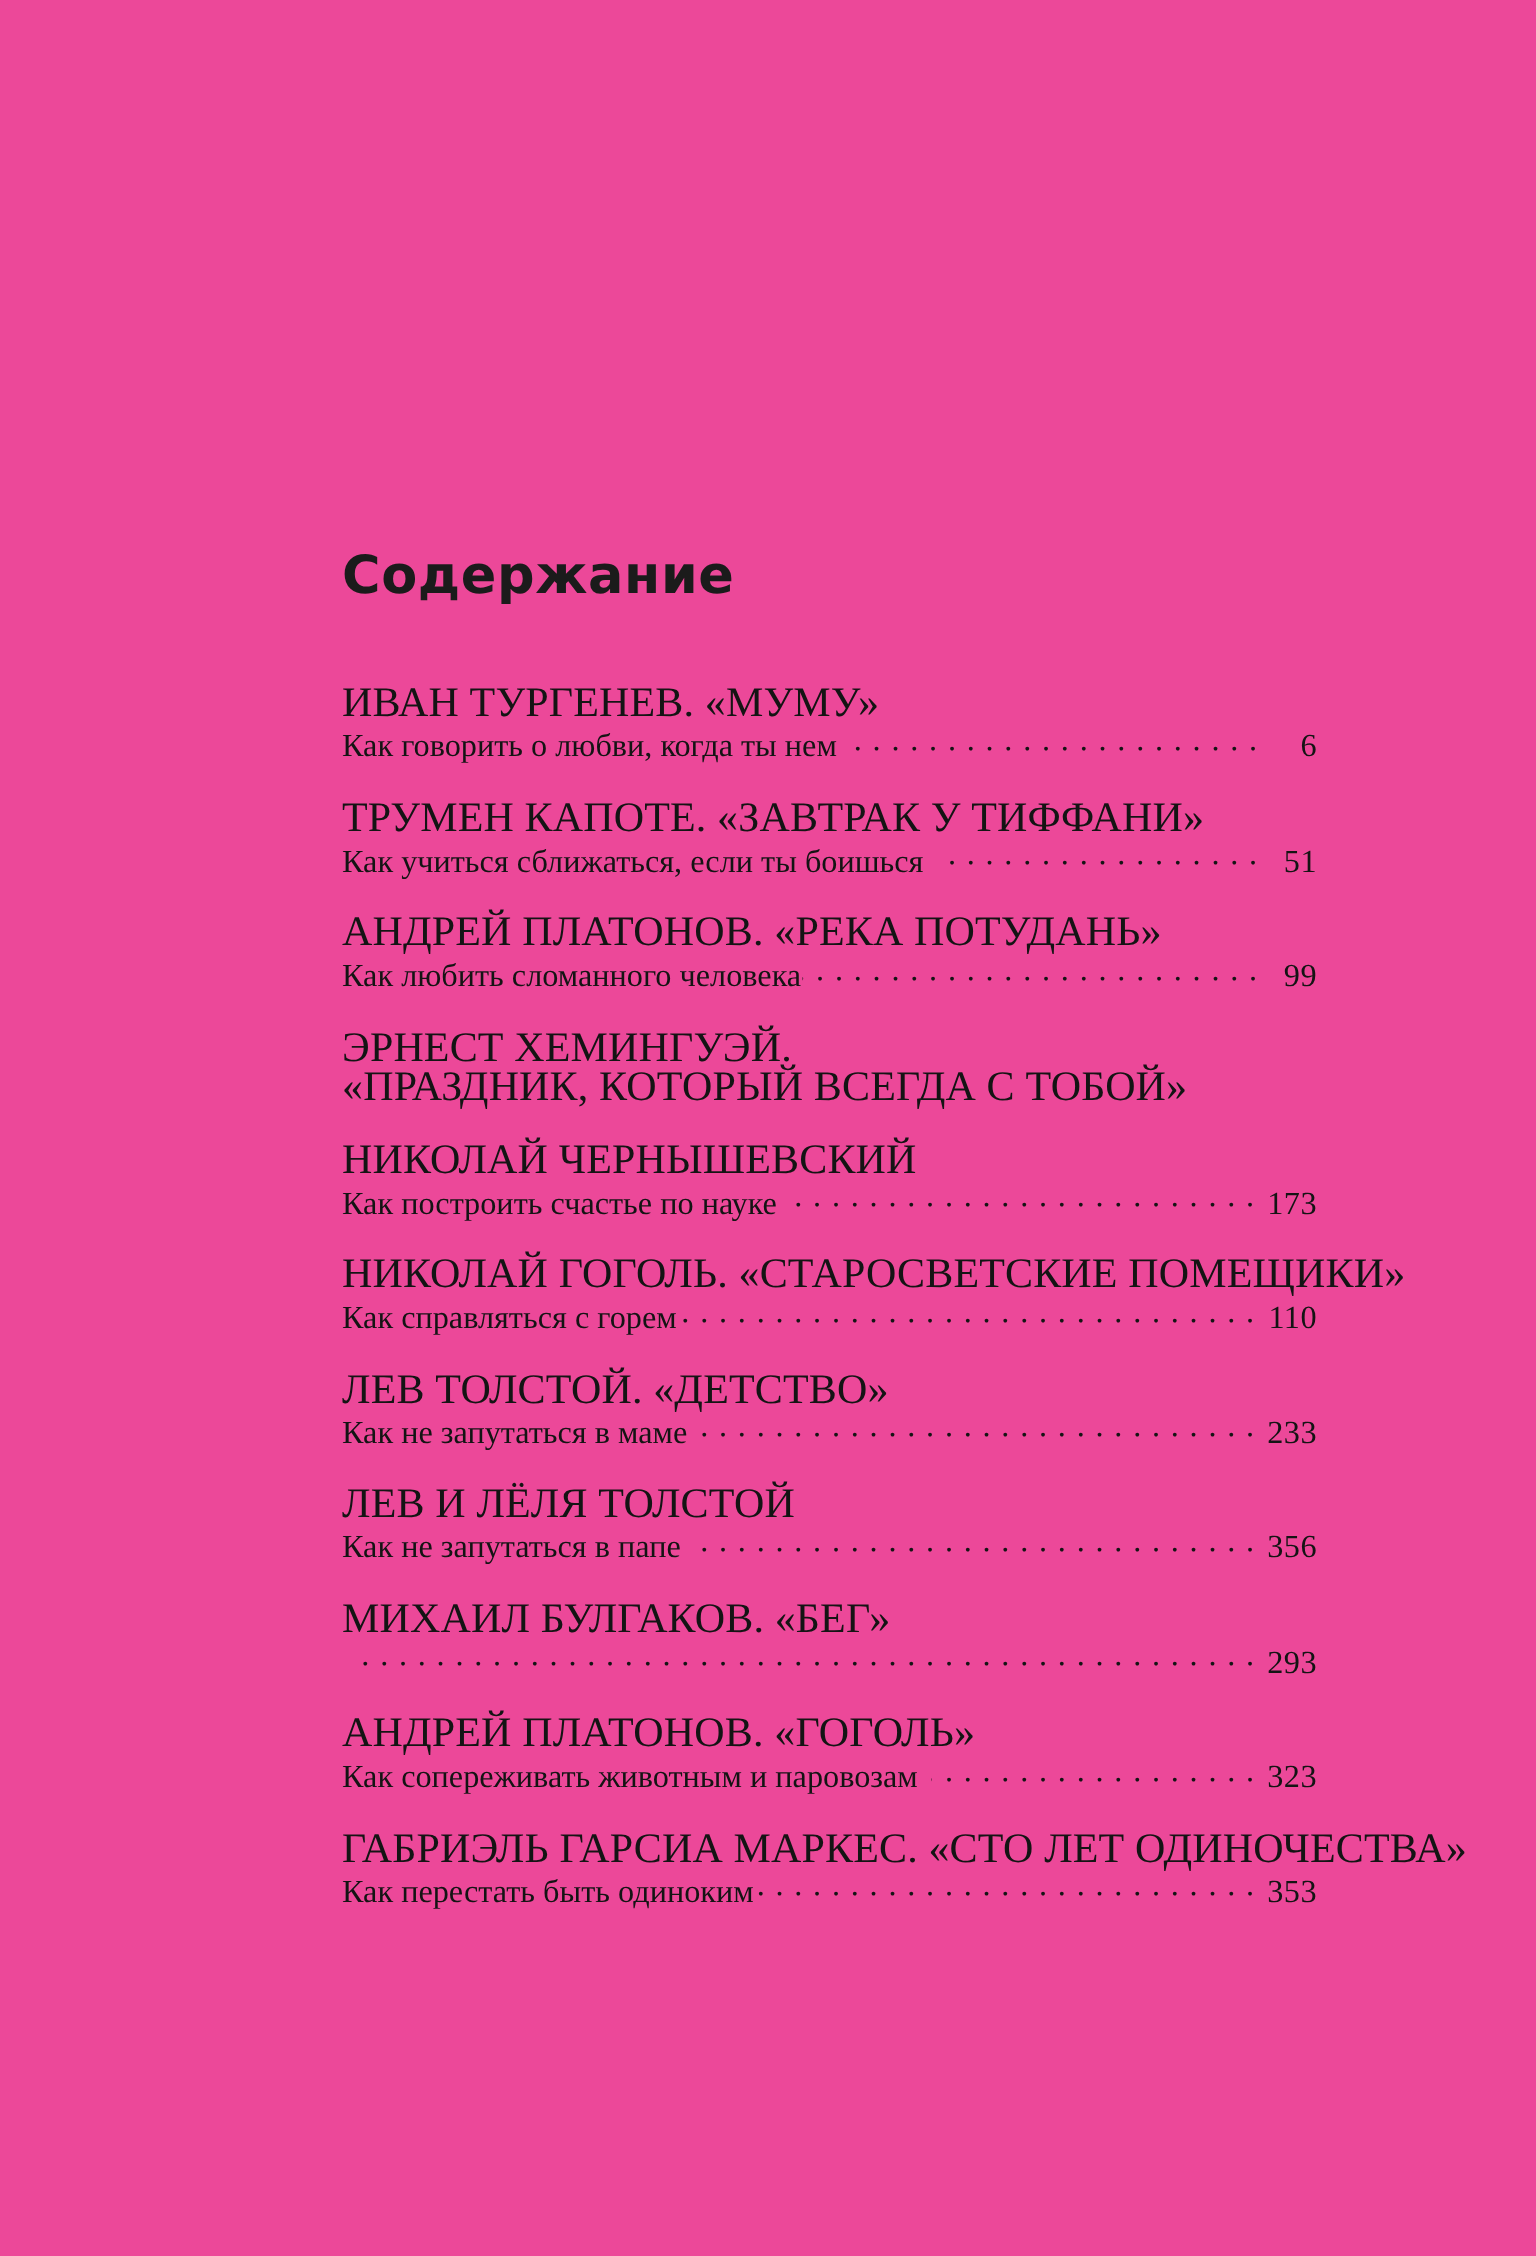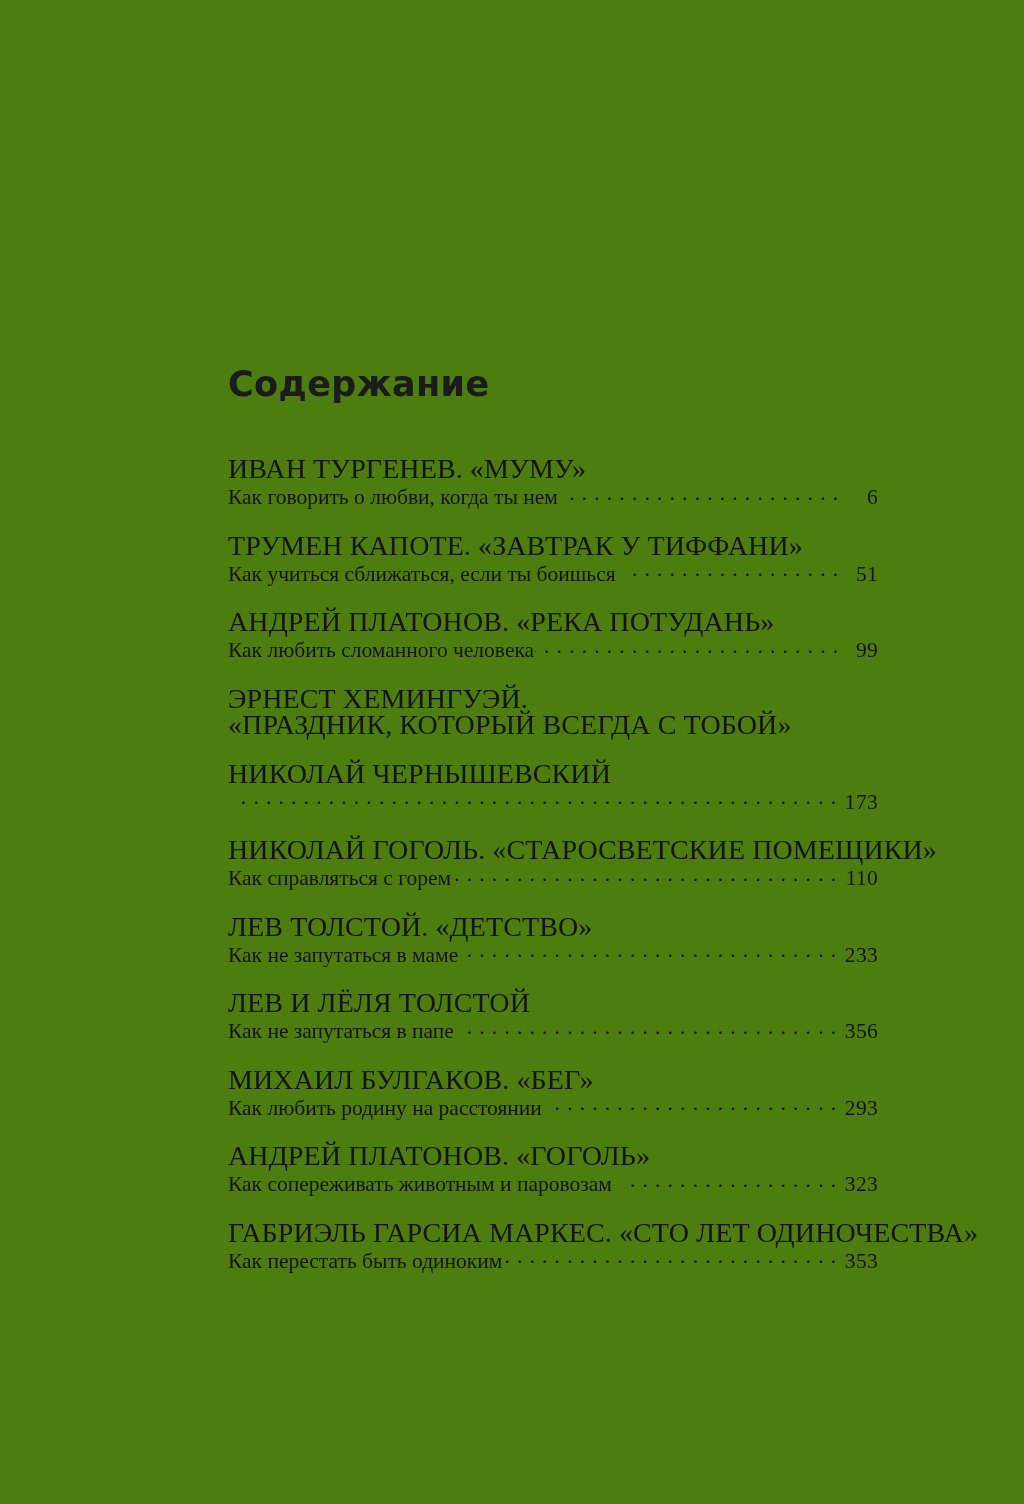--- a/index.html
+++ b/index.html
@@ -16,21 +16,21 @@
     color: #141414;
     -webkit-font-smoothing: antialiased;
   }
 
   .page {
     position: absolute;
     left: 0;
     top: 0;
     width: 1024px;
     height: 1504px;
-    background: #4d7c0f;
+    background: #ec4899;
   }
 
   
   .toc-title {
     position: absolute;
     left: 228px;
     top: 339px;
     font-family: "DejaVu Sans", "Liberation Sans", sans-serif;
     font-weight: bold;
     font-size: 35px;
@@ -151,20 +151,21 @@
           <span class="entry-page">99</span>
         </div>
       </div>
       <div class="toc-entry">
         <div class="entry-heading">ЭРНЕСТ ХЕМИНГУЭЙ.</div>
         <div class="entry-heading">«ПРАЗДНИК, КОТОРЫЙ ВСЕГДА С ТОБОЙ»</div>
       </div>
       <div class="toc-entry">
         <div class="entry-heading">НИКОЛАЙ ЧЕРНЫШЕВСКИЙ</div>
         <div class="entry-row pre-gap">
+          <span class="entry-label">Как построить счастье по науке</span>
           <span class="entry-leader"></span>
           <span class="entry-page">173</span>
         </div>
       </div>
       <div class="toc-entry">
         <div class="entry-heading">НИКОЛАЙ ГОГОЛЬ. «СТАРОСВЕТСКИЕ ПОМЕЩИКИ»</div>
         <div class="entry-row">
           <span class="entry-label">Как справляться с горем</span>
           <span class="entry-leader"></span>
           <span class="entry-page">110</span>
@@ -182,21 +183,20 @@
         <div class="entry-heading">ЛЕВ И ЛЁЛЯ ТОЛСТОЙ</div>
         <div class="entry-row pre-gap">
           <span class="entry-label">Как не запутаться в папе</span>
           <span class="entry-leader"></span>
           <span class="entry-page">356</span>
         </div>
       </div>
       <div class="toc-entry">
         <div class="entry-heading">МИХАИЛ БУЛГАКОВ. «БЕГ»</div>
         <div class="entry-row pre-gap">
-          <span class="entry-label">Как любить родину на расстоянии</span>
           <span class="entry-leader"></span>
           <span class="entry-page">293</span>
         </div>
       </div>
       <div class="toc-entry">
         <div class="entry-heading">АНДРЕЙ ПЛАТОНОВ. «ГОГОЛЬ»</div>
         <div class="entry-row pre-gap">
           <span class="entry-label">Как сопереживать животным и паровозам</span>
           <span class="entry-leader"></span>
           <span class="entry-page">323</span>

